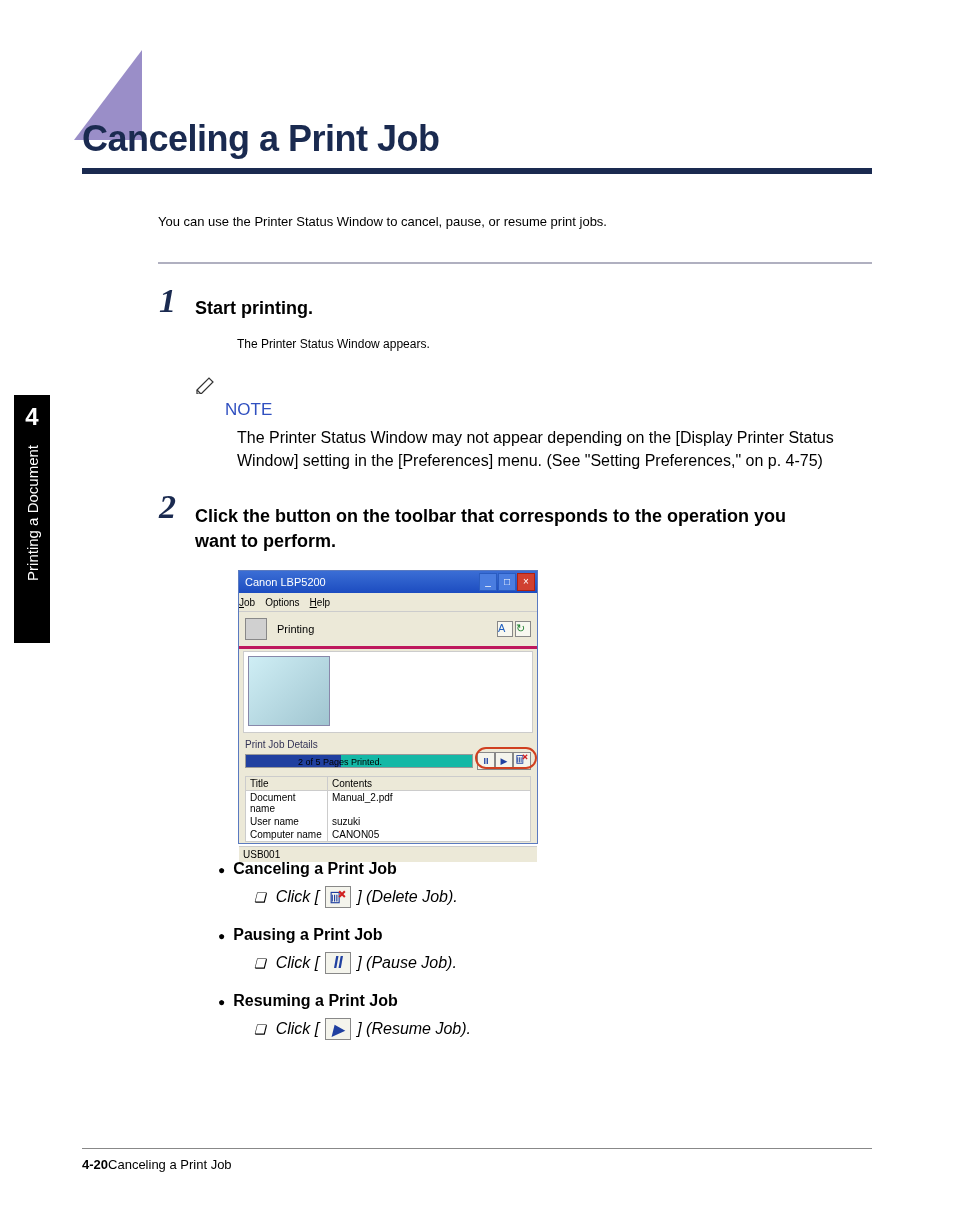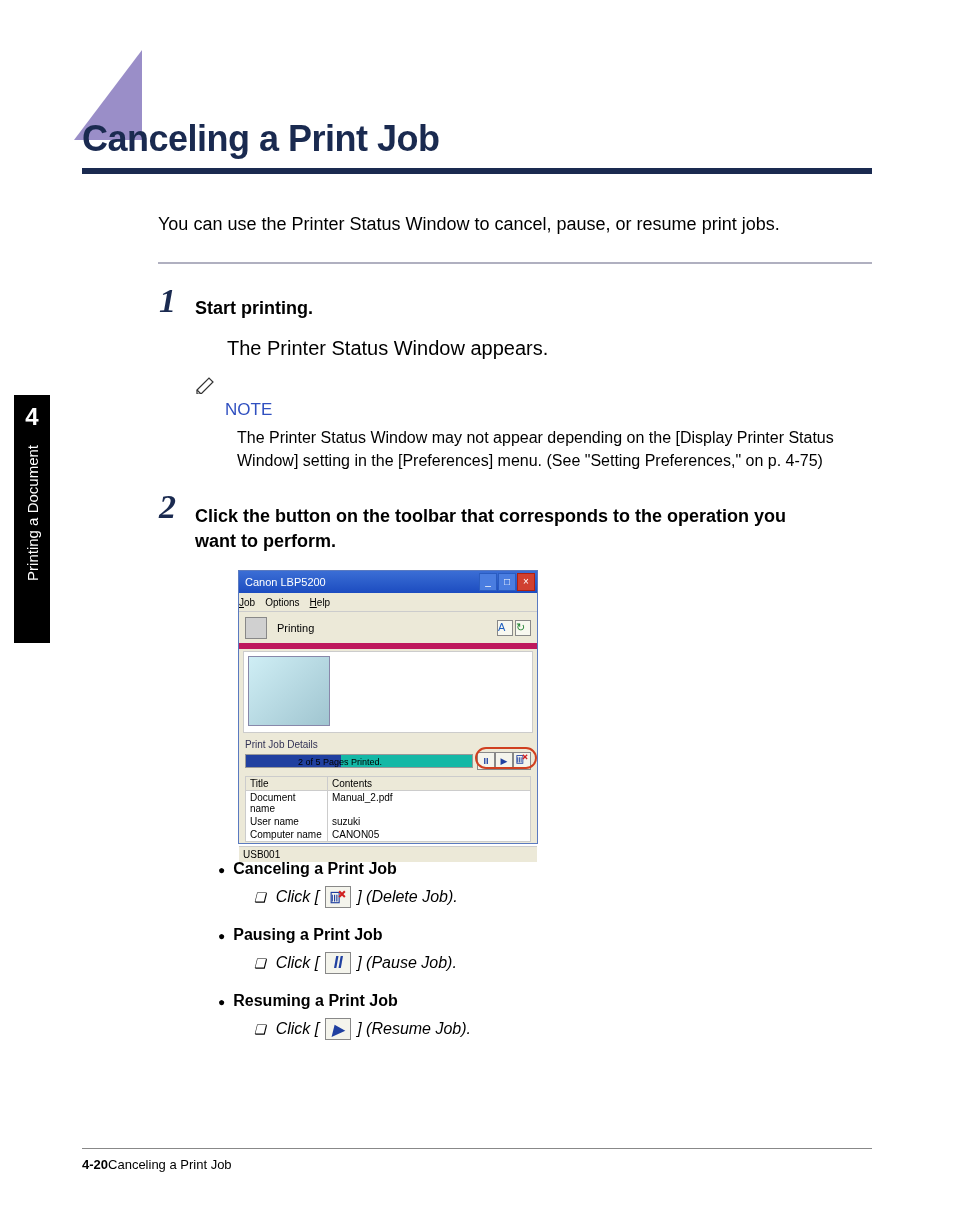--- a/index.html
+++ b/index.html
@@ -63,21 +63,21 @@
   .title-underline {
     margin-top: 8px;
     height: 6px;
     background: #1a2a50;
     border-bottom: 2px solid #1a2a50;
   }
   .intro {
     position: absolute;
     left: 158px;
     top: 214px;
-    font-size: 18px;
+    font-size: 13px;
   }
   .hr-short {
     position: absolute;
     left: 158px;
     right: 82px;
     top: 262px;
     height: 2px;
     background: #b0b0c0;
   }
   .step {
@@ -93,22 +93,22 @@
     font-style: italic;
     color: #1a2a50;
     font-family: Georgia, serif;
   }
   .step-title {
     font-size: 18px;
     font-weight: bold;
   }
   .step-body {
     margin-top: 18px;
-    margin-left: 32px;
-    font-size: 20px;
+    margin-left: 42px;
+    font-size: 12px;
   }
   .step1 { top: 298px; }
   .note-block {
     position: absolute;
     left: 195px;
     top: 376px;
   }
   .note-icon {
     position: absolute;
     left: 0;
@@ -176,21 +176,21 @@
     font-size: 10px;
     display: flex;
     gap: 10px;
     align-items: center;
   }
   .ss-menubar span u { text-decoration: underline; }
   .ss-toolbar {
     height: 38px;
     background: #ece9d8;
     border-top: 1px solid #ccc;
-    border-bottom: 6px solid #be185d;
+    border-bottom: 3px solid #be185d;
     display: flex;
     align-items: center;
     padding: 0 6px;
     position: relative;
   }
   .printer-ico {
     width: 22px;
     height: 22px;
     background: #d0d0d0;
     border: 1px solid #888;

